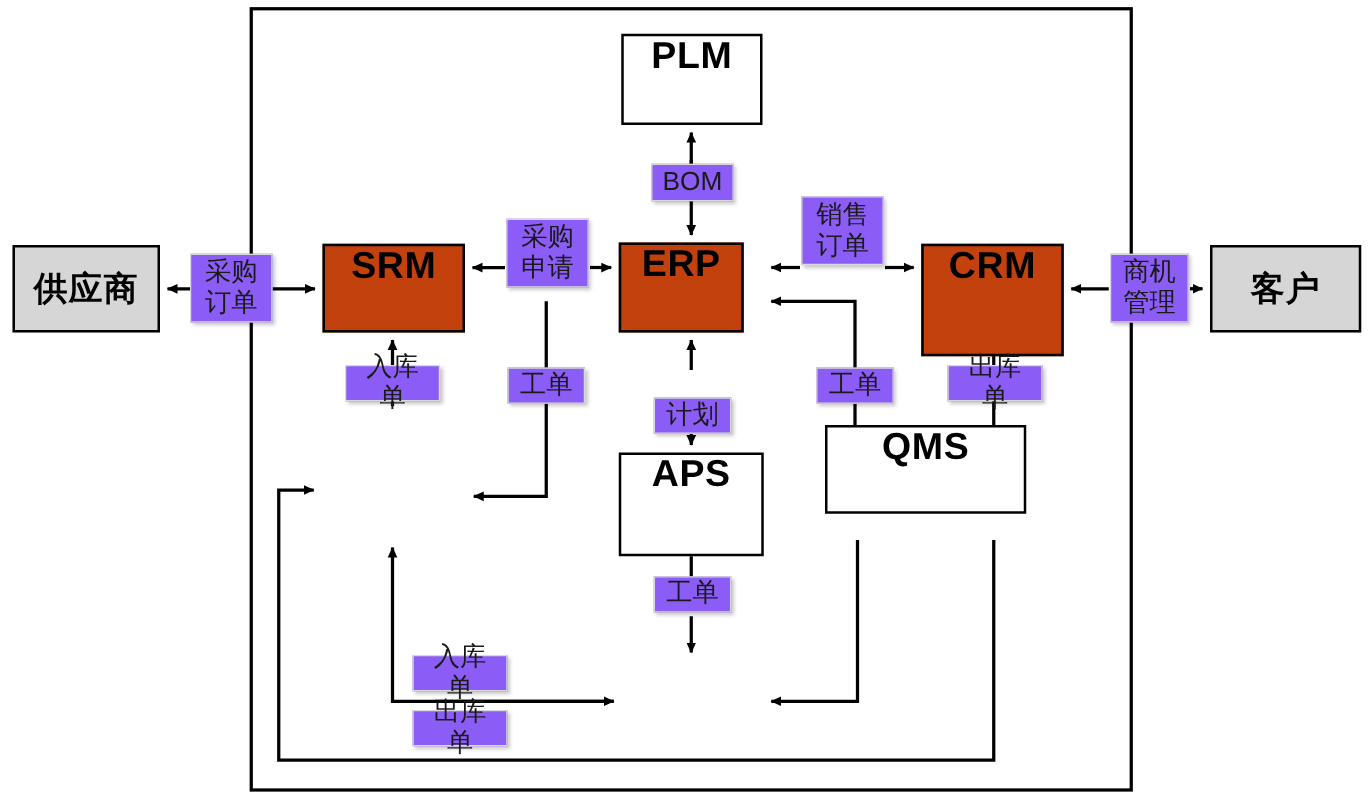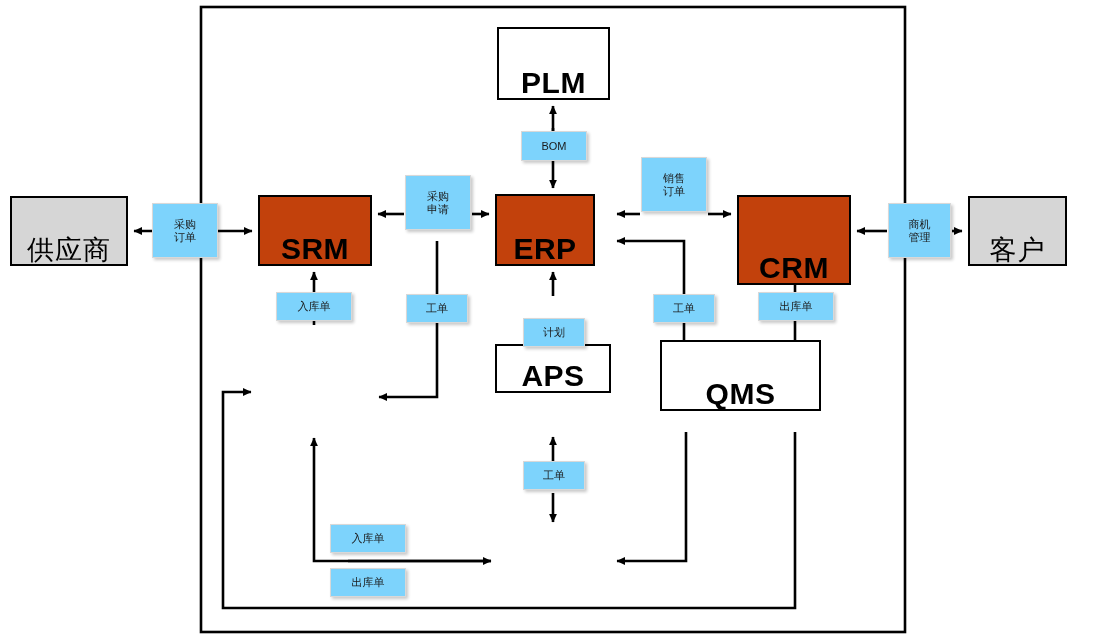--- a/index.html
+++ b/index.html
@@ -1,34 +1,34 @@
 <!DOCTYPE html>
 <html><head>
 <meta charset="utf-8">
 <style>
   html,body{margin:0;padding:0;background:#ffffff;}
   body{width:1095px;height:638px;overflow:hidden;font-family:"Liberation Sans","DejaVu Sans",sans-serif;}
   #stage{position:relative;width:1095px;height:638px;}
   svg#wires{position:absolute;left:0;top:0;width:1095px;height:638px;}
 
   .node{position:absolute;box-sizing:border-box;border:2.5px solid #000;
-        display:flex;align-items:flex-end;justify-content:center;text-align:center;}
+        display:flex;align-items:flex-start;justify-content:center;text-align:center;}
   .node .lbl{line-height:1.05;}
 
   .sys{background:#c2410c;}
   .sys-plain{background:#ffffff;}
   .ext{background:#d6d6d6;}
 
   .lbl-en{font-size:30px;font-weight:bold;color:#000;letter-spacing:.5px;}
-  .lbl-cn{font-size:27px;font-weight:normal;color:#000;letter-spacing:1px;}
+  .lbl-cn{font-size:27px;font-weight:bold;color:#000;letter-spacing:1px;margin-top:19px;}
 
-  .tag{position:absolute;box-sizing:border-box;background:#7dd3fc;border:1px solid #d8d8d8;
+  .tag{position:absolute;box-sizing:border-box;background:#8b5cf6;border:1px solid #d8d8d8;
        box-shadow:2px 2px 3px rgba(0,0,0,.22);
        display:flex;align-items:center;justify-content:center;text-align:center;
-       font-size:11px;color:#1a1a1a;line-height:1.18;padding:2px 6px;white-space:pre-line;}
+       font-size:21px;color:#1a1a1a;line-height:1.18;padding:2px 6px;white-space:pre-line;}
 </style>
 </head>
 <body>
 
 <div id="stage">
 
   <svg id="wires" viewBox="0 0 1095 638">
     <defs>
       <marker id="ah" markerWidth="9" markerHeight="9" refX="8" refY="4.5" orient="auto" markerUnits="userSpaceOnUse">
         <path d="M0,0.6 L8.5,4.5 L0,8.4 z" fill="#000"></path>
@@ -91,26 +91,26 @@
   </div>
 
   <div class="node sys" style="left:495px;top:194px;width:100px;height:72px;">
     <span class="lbl lbl-en">ERP</span>
   </div>
 
   <div class="node sys" style="left:737px;top:195px;width:114px;height:90px;">
     <span class="lbl lbl-en">CRM</span>
   </div>
 
-  <div class="node ext" style="left:968px;top:196px;width:99px;height:70px;">
+  <div class="node ext" style="left:968px;top:196px;width:121px;height:70px;">
     <span class="lbl lbl-cn">客户</span>
   </div>
 
 
-  <div class="node sys-plain" style="left:495px;top:344px;width:116px;height:49px;">
+  <div class="node sys-plain" style="left:495px;top:362px;width:116px;height:83px;">
     <span class="lbl lbl-en">APS</span>
   </div>
 
   <div class="node sys-plain" style="left:660px;top:340px;width:161px;height:71px;">
     <span class="lbl lbl-en">QMS</span>
   </div>
 
 
   <div class="tag" style="left:152px;top:203px;width:66px;height:55px;">
     <span>采购

